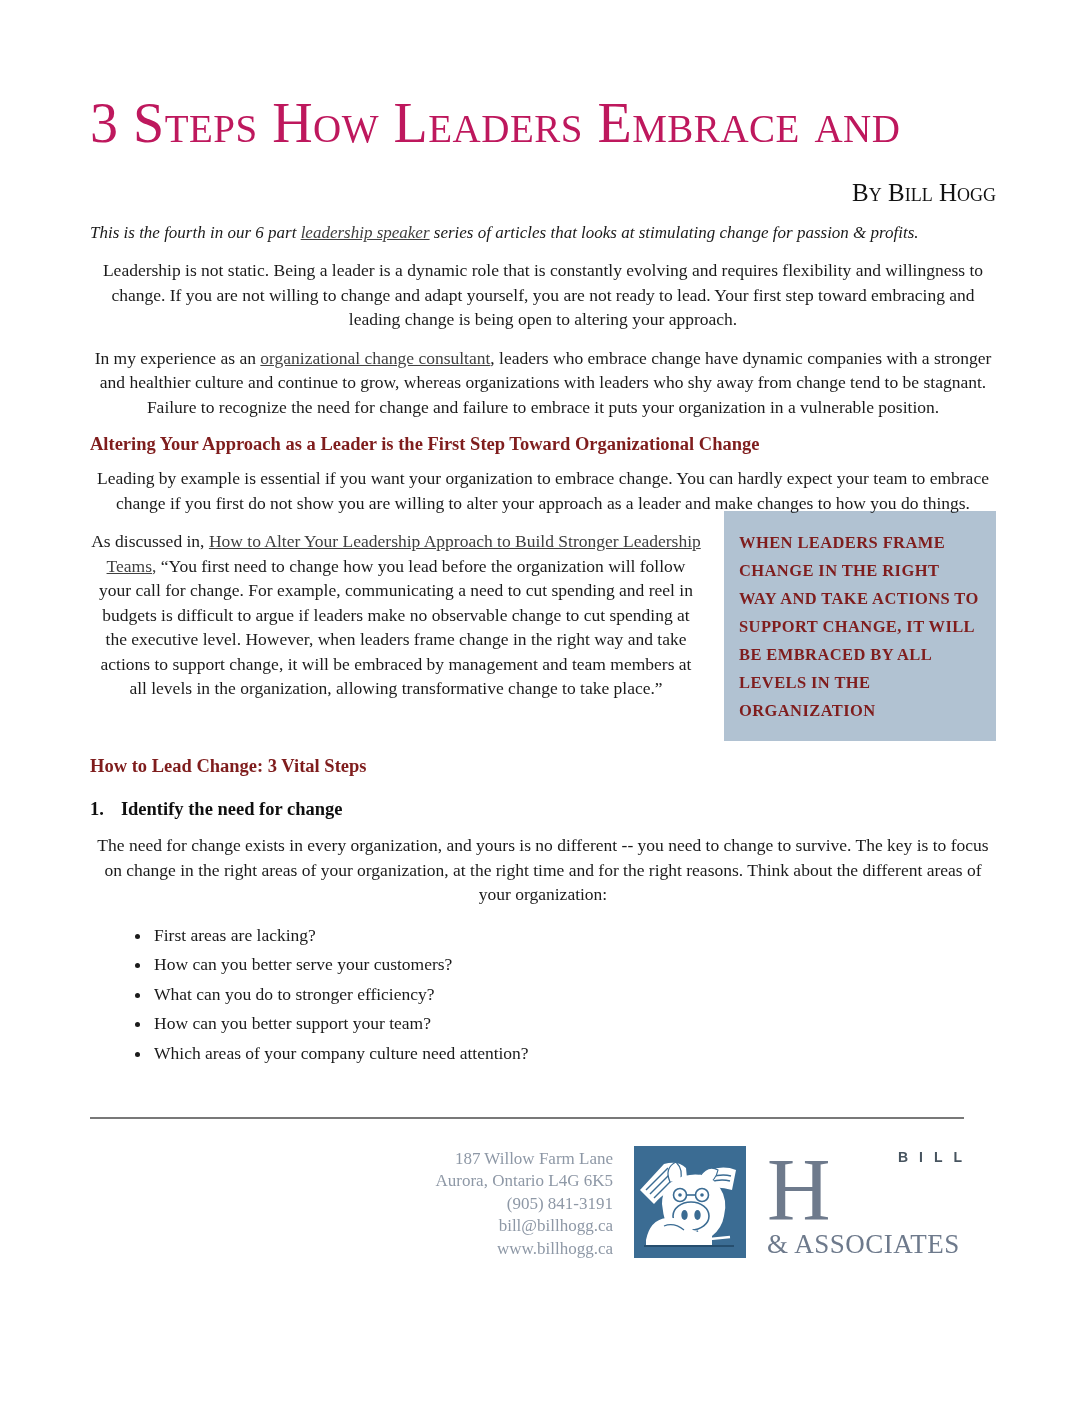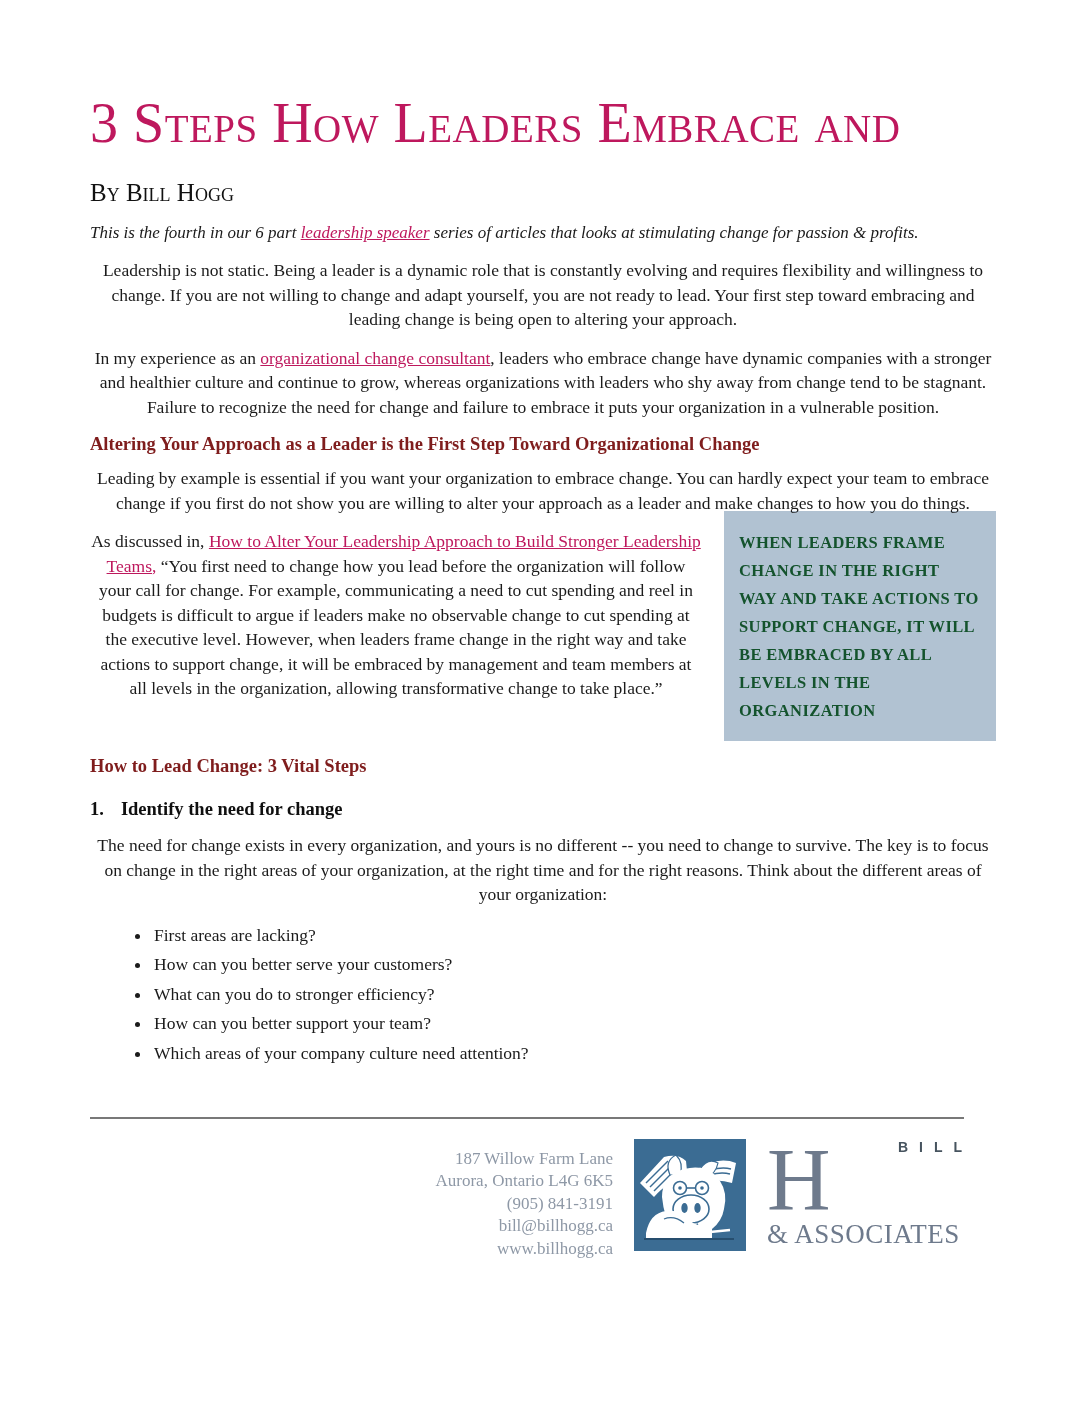--- a/index.html
+++ b/index.html
@@ -23,38 +23,39 @@
     letter-spacing: 0.5px;
   }
   h1.title div { white-space: nowrap; }
 
   .byline {
     font-variant: small-caps;
     font-size: 25px;
     line-height: 30px;
     margin: 0 0 14px 0;
     color: #111;
+    text-align: right;
   }
 
   .intro {
     font-style: italic;
     font-size: 17px;
     line-height: 22px;
     margin: 0 0 14px 0;
   }
 
   p.body {
     font-size: 17.5px;
     line-height: 24.5px;
     margin: 0 0 14px 0;
     text-align: center;
   }
 
   a.link {
-    color: #be185d;
+    color: #404040;
     text-decoration: underline;
     cursor: pointer;
   }
 
   h2.section {
     font-size: 18.5px;
     line-height: 23px;
     font-weight: bold;
     margin: 4px 0 10px 0;
     color: #7f1d1d;
@@ -66,21 +67,21 @@
   .callout {
     float: right;
     width: 272px;
     margin: -18px 0 10px 22px;
     padding: 18px 15px 16px 15px;
     background: #b1c2d2;
     font-weight: bold;
     font-size: 16.5px;
     line-height: 28px;
     letter-spacing: 0.4px;
-    color: #14532d;
+    color: #7f1d1d;
   }
 
   .step-heading {
     display: flex;
     gap: 17px;
     font-weight: bold;
     font-size: 18.5px;
     line-height: 23px;
     margin: 20px 0 12px 0;
     color: #0f0f0f;
@@ -99,21 +100,21 @@
 
   .footer { margin-top: 52px; }
   .footer-rule {
     border-top: 2px solid #787878;
     width: 874px;
     height: 0;
   }
   .footer-row {
     display: flex;
     justify-content: flex-end;
-    align-items: flex-start;
+    align-items: flex-end;
     gap: 21px;
     margin-top: 20px;
     margin-right: 31px;
   }
   .address {
     text-align: right;
     font-size: 17px;
     line-height: 22.5px;
     color: #8e98a6;
     padding-top: 9px;

